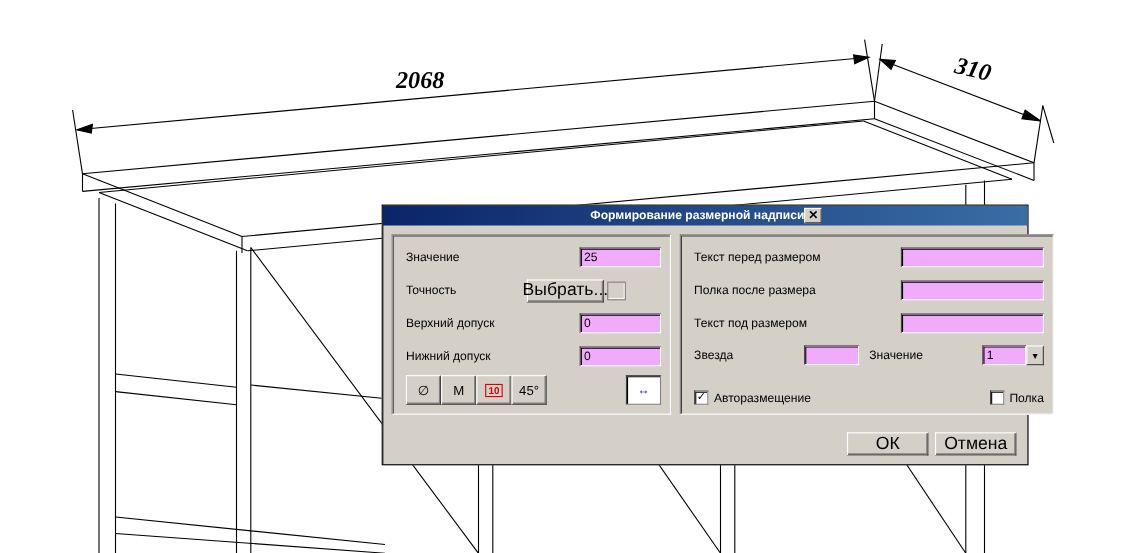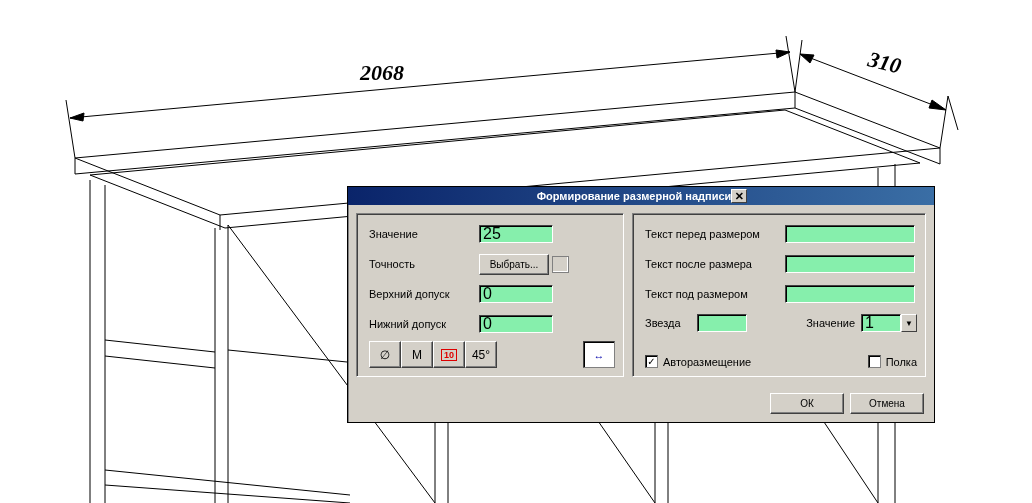--- a/index.html
+++ b/index.html
@@ -94,45 +94,46 @@
     height: 20px;
   }
   .field-row label {
     width: 110px;
     color: #000;
   }
   .panel-right .field-row label {
     width: 140px;
   }
   .text-input {
-    background: #86efac;
+    background: #f0abfc;
     border: 1px solid #808080;
     border-top-color: #404040;
     border-left-color: #404040;
     border-right-color: #fff;
     border-bottom-color: #fff;
     box-shadow: inset 1px 1px 0 #000;
     height: 18px;
     padding: 1px 3px;
     font-family: inherit;
-    font-size: 16px;
+    font-size: 11px;
+    margin-left: 48px;
   }
   .w60 { width: 74px; }
   .w140 { width: 130px; }
   .w-short { width: 50px; }
   .btn {
     background: #d4d0c8;
     border: 1px solid #fff;
     border-right-color: #404040;
     border-bottom-color: #404040;
     box-shadow: inset -1px -1px 0 #808080;
     height: 21px;
     padding: 0 10px;
     font-family: inherit;
-    font-size: 10px;
+    font-size: 16px;
     cursor: pointer;
     display: inline-flex;
     align-items: center;
     justify-content: center;
   }
   .choose-btn { width: 70px; }
   .small-sq {
     width: 17px; height: 17px;
     background: #d4d0c8;
     border: 1px solid #808080;
@@ -340,21 +341,21 @@
         <div class="tool-preview">↔</div>
       </div>
     </div>
 
     <div class="panel panel-right">
       <div class="field-row">
         <label>Текст перед размером</label>
         <input class="text-input w140" value="" style="">
       </div>
       <div class="field-row">
-        <label>Текст после размера</label>
+        <label>Полка после размера</label>
         <input class="text-input w140" value="" style="">
       </div>
       <div class="field-row">
         <label>Текст под размером</label>
         <input class="text-input w140" value="" style="">
       </div>
       <div class="row2">
         <label style="width:52px">Звезда</label>
         <input class="text-input w-short" value="" style="">
         <div class="prec-row">

